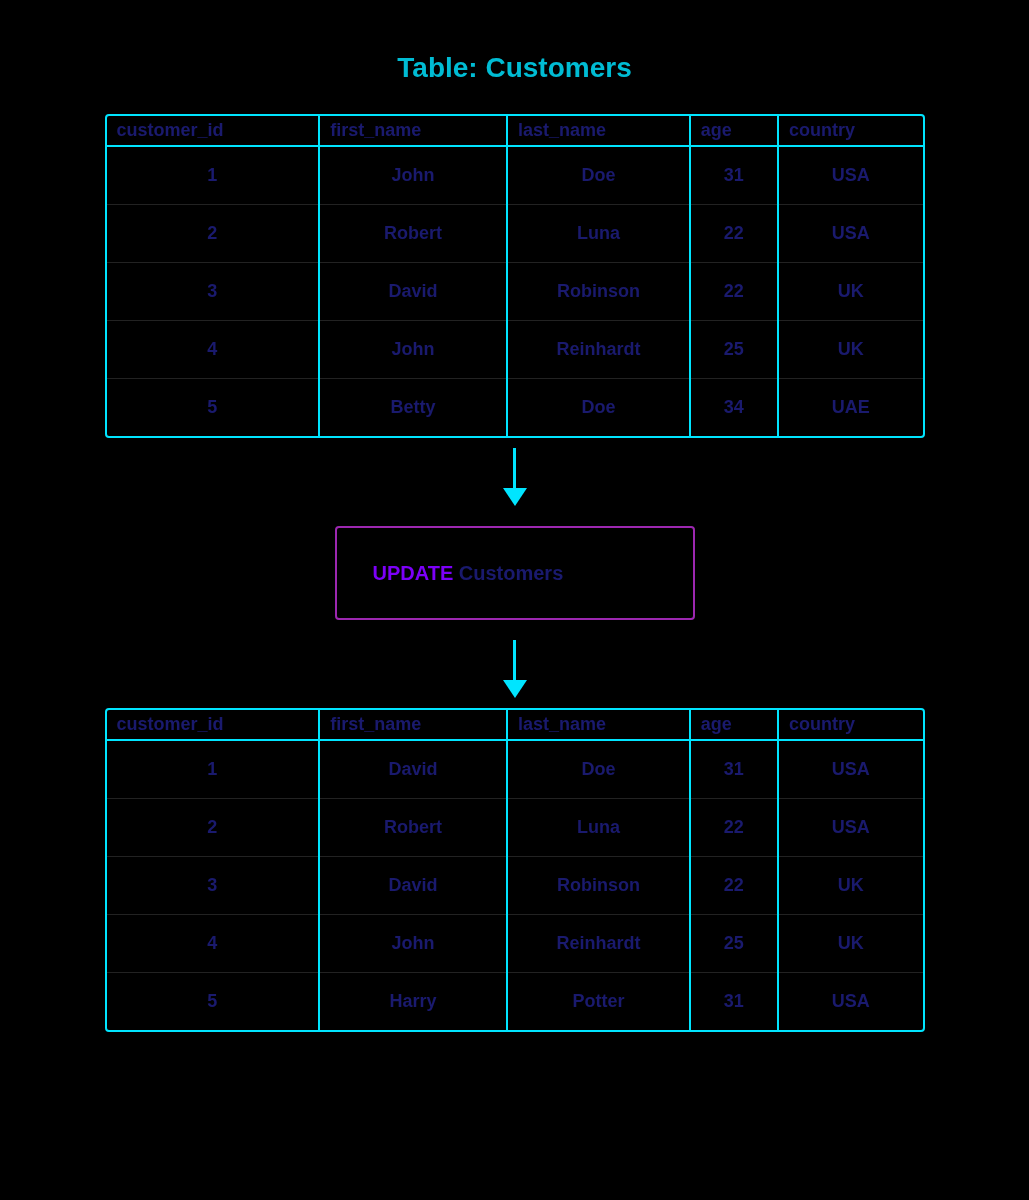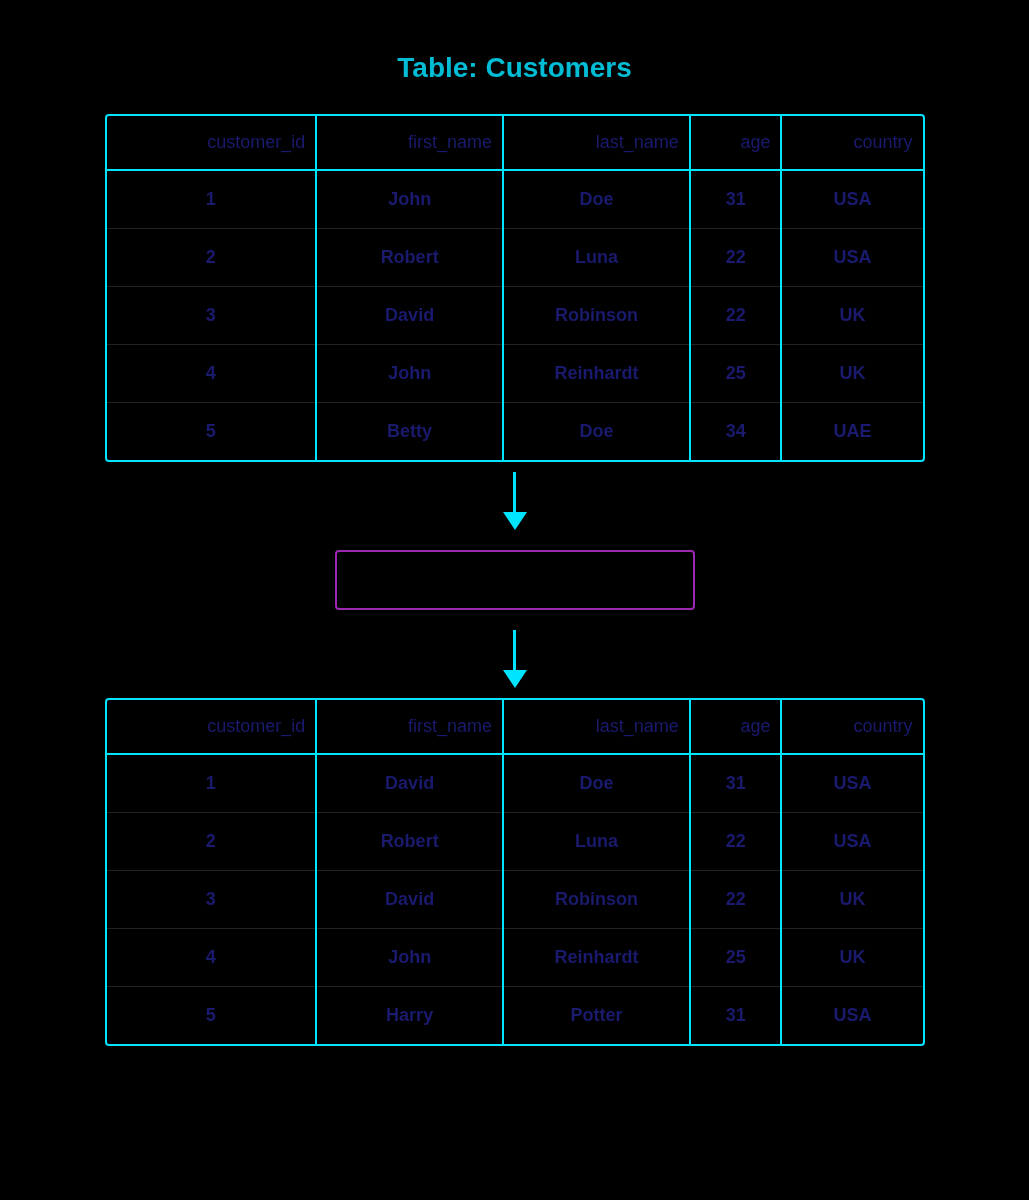--- a/index.html
+++ b/index.html
@@ -35,24 +35,24 @@
       width: 100%;
       border-collapse: collapse;
     }
 
     thead tr {
       border-bottom: 2px solid #00e5ff;
     }
 
     thead th {
       color: #1a1a6e;
-      font-weight: normal;
+      font-weight: bold;
       font-size: 18px;
-      padding: 16px 10px;
-      text-align: right;
+      padding: 4px 10px;
+      text-align: left;
       border-right: 2px solid #00e5ff;
     }
 
     thead th:last-child {
       border-right: none;
     }
 
     tbody tr {
       border-top: 1px solid #333;
     }
@@ -179,20 +179,23 @@
       </tbody>
   </table>
 </div>
 
 <div class="arrow-down">
   <div class="arrow-shaft"></div>
   <div class="arrow-head"></div>
 </div>
 
 <div class="sql-box">
+  <div class="sql-line">
+    <span class="sql-keyword">UPDATE</span><span class="sql-text"> Customers</span>
+  </div>
 </div>
 
 <div class="arrow-down">
   <div class="arrow-shaft"></div>
   <div class="arrow-head"></div>
 </div>
 
 <div class="table-container">
   <table>
     <thead>

